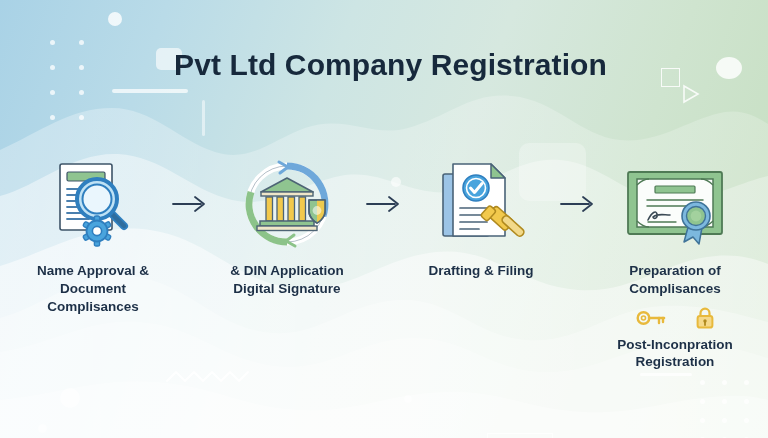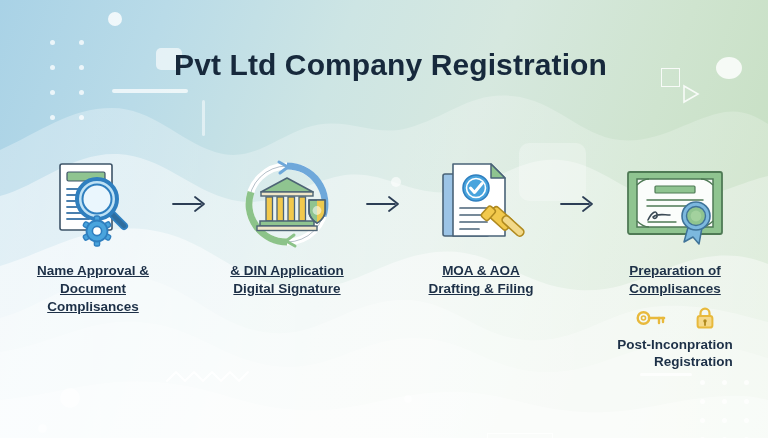--- a/index.html
+++ b/index.html
@@ -29,30 +29,30 @@
 
   
   .steps{
     position:absolute;left:0;top:158px;width:768px;height:200px;
     display:flex;align-items:flex-start;justify-content:center;
   }
   .step{width:150px;display:flex;flex-direction:column;align-items:center;}
   .step .iconwrap{height:92px;display:flex;align-items:center;justify-content:center;}
   .step .caption{
     margin-top:12px;text-align:center;line-height:1.32;
-    font-size:13.5px;font-weight:bold;color:#1d3047;text-decoration:underline;
+    font-size:13.5px;font-weight:bold;color:#1d3047;
   }
   .arrow{width:44px;display:flex;align-items:center;justify-content:center;
          height:92px;}
   .extra{
     margin-top:9px;display:flex;flex-direction:column;align-items:center;
   }
   .extra .padicons{display:flex;gap:30px;align-items:center;justify-content:center;}
   .extra .caption2{
-    margin-top:7px;text-align:right;line-height:1.32;
+    margin-top:7px;text-align:center;line-height:1.32;
     font-size:13.5px;font-weight:bold;color:#1d3047;
   }
 </style>
 </head>
 <body>
 
 <div id="infographic">
 
   <svg class="bgsvg" viewBox="0 0 768 438" preserveAspectRatio="none">
     <defs>
@@ -270,21 +270,20 @@
           </g>
 
           <g>
             <rect x="58" y="54" width="24" height="13" rx="3" fill="#f2c94c" stroke="#b08a1f" stroke-width="1.6" transform="rotate(42 70 60)"></rect>
             <rect x="69" y="64" width="26" height="8" rx="3.6" fill="#f2d98a" stroke="#b08a1f" stroke-width="1.6" transform="rotate(42 82 68)"></rect>
             <rect x="53" y="48" width="9" height="14" rx="2.6" fill="#f2c94c" stroke="#b08a1f" stroke-width="1.5" transform="rotate(42 57 55)"></rect>
           </g>
         </svg>
       </div>
       <div class="caption">
-        <div>MOA &amp; AOA</div>
         <div>Drafting &amp; Filing</div>
       </div>
     </div>
 
     <div class="arrow">
       <svg width="36" height="18" viewBox="0 0 36 18">
         <line x1="1" y1="9" x2="29" y2="9" stroke="#2c3e55" stroke-width="1.8" stroke-linecap="round"></line>
         <polyline points="23,2 32,9 23,16" fill="none" stroke="#2c3e55" stroke-width="1.8" stroke-linecap="round" stroke-linejoin="round"></polyline>
       </svg>
     </div>

